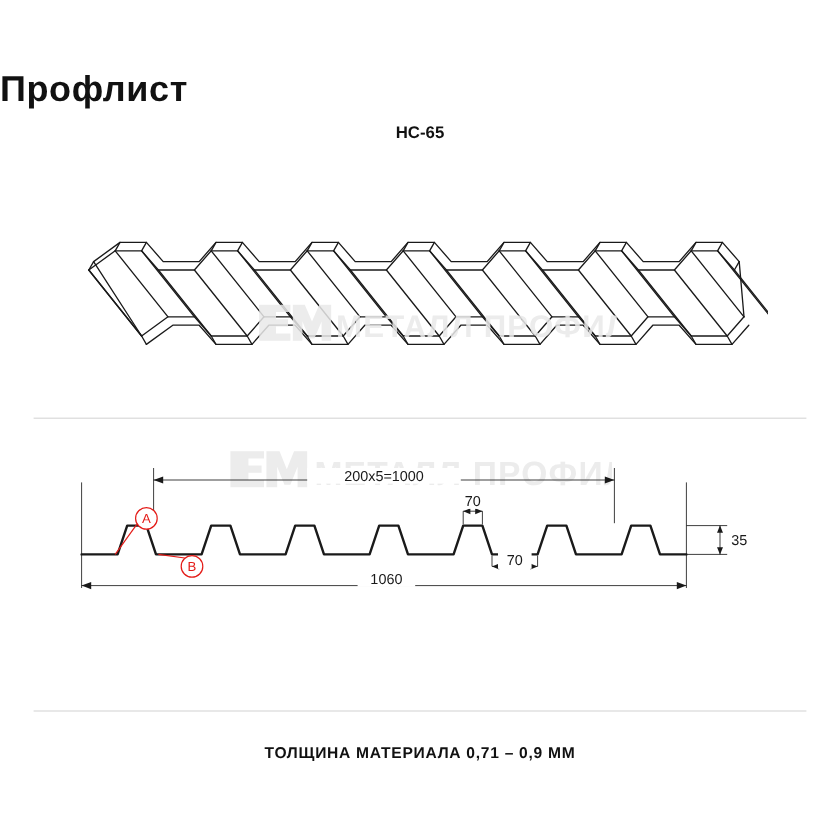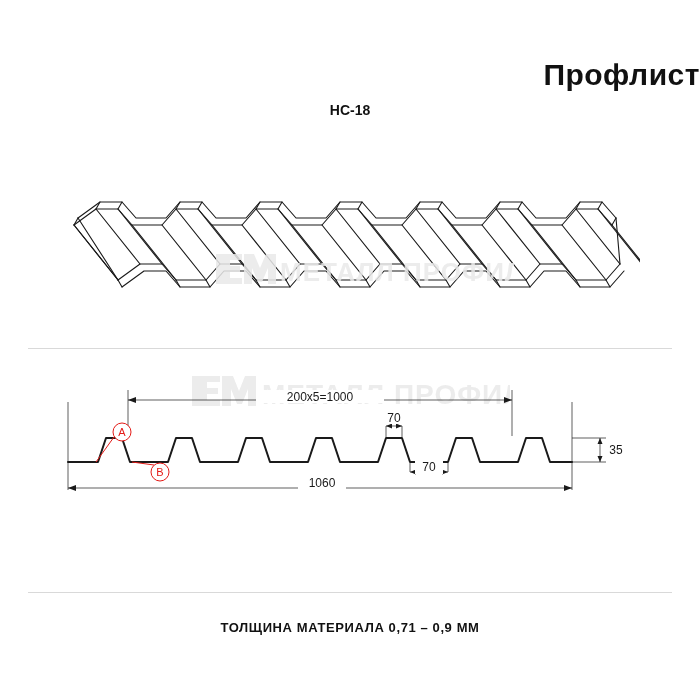--- a/index.html
+++ b/index.html
@@ -18,21 +18,21 @@
   .page {
     position: relative;
     width: 700px;
     height: 700px;
   }
   .title {
     position: absolute;
     top: 58px;
     left: 0;
     width: 700px;
-    text-align: right;
+    text-align: left;
     font-size: 30px;
     font-weight: bold;
     letter-spacing: 0.5px;
     color: #111111;
   }
   .subtitle {
     position: absolute;
     top: 102px;
     left: 0;
     width: 700px;
@@ -85,21 +85,21 @@
   .wm-1 { top: 248px; left: 214px; }
   .wm-2 { top: 368px; left: 190px; }
   svg { display: block; }
 </style>
 </head>
 <body>
 
 <div class="page">
 
   <div class="title">Профлист</div>
-  <div class="subtitle">НС-18</div>
+  <div class="subtitle">НС-65</div>
 
   <div class="divider divider-1"></div>
   <div class="divider divider-2"></div>
 
   <div class="iso-wrap">
     <svg width="580" height="160" viewBox="0 0 580 160" fill="none" stroke="#1a1a1a" stroke-width="1.1" stroke-linejoin="round" stroke-linecap="round">
 
       <path d="M18 48 L40 32 L62 32 L76 48 L106 48 L120 32 L142 32 L156 48 L186 48 L200 32 L222 32 L236 48 L266 48 L280 32 L302 32 L316 48 L346 48 L360 32 L382 32 L396 48 L426 48 L440 32 L462 32 L476 48 L506 48 L520 32 L542 32 L556 48"></path>
 
       <path d="M14 55 L36 39 L58 39 L72 55 L102 55 L116 39 L138 39 L152 55 L182 55 L196 39 L218 39 L232 55 L262 55 L276 39 L298 39 L312 55 L342 55 L356 39 L378 39 L392 55 L422 55 L436 39 L458 39 L472 55 L502 55 L516 39 L538 39 L552 55"></path>

